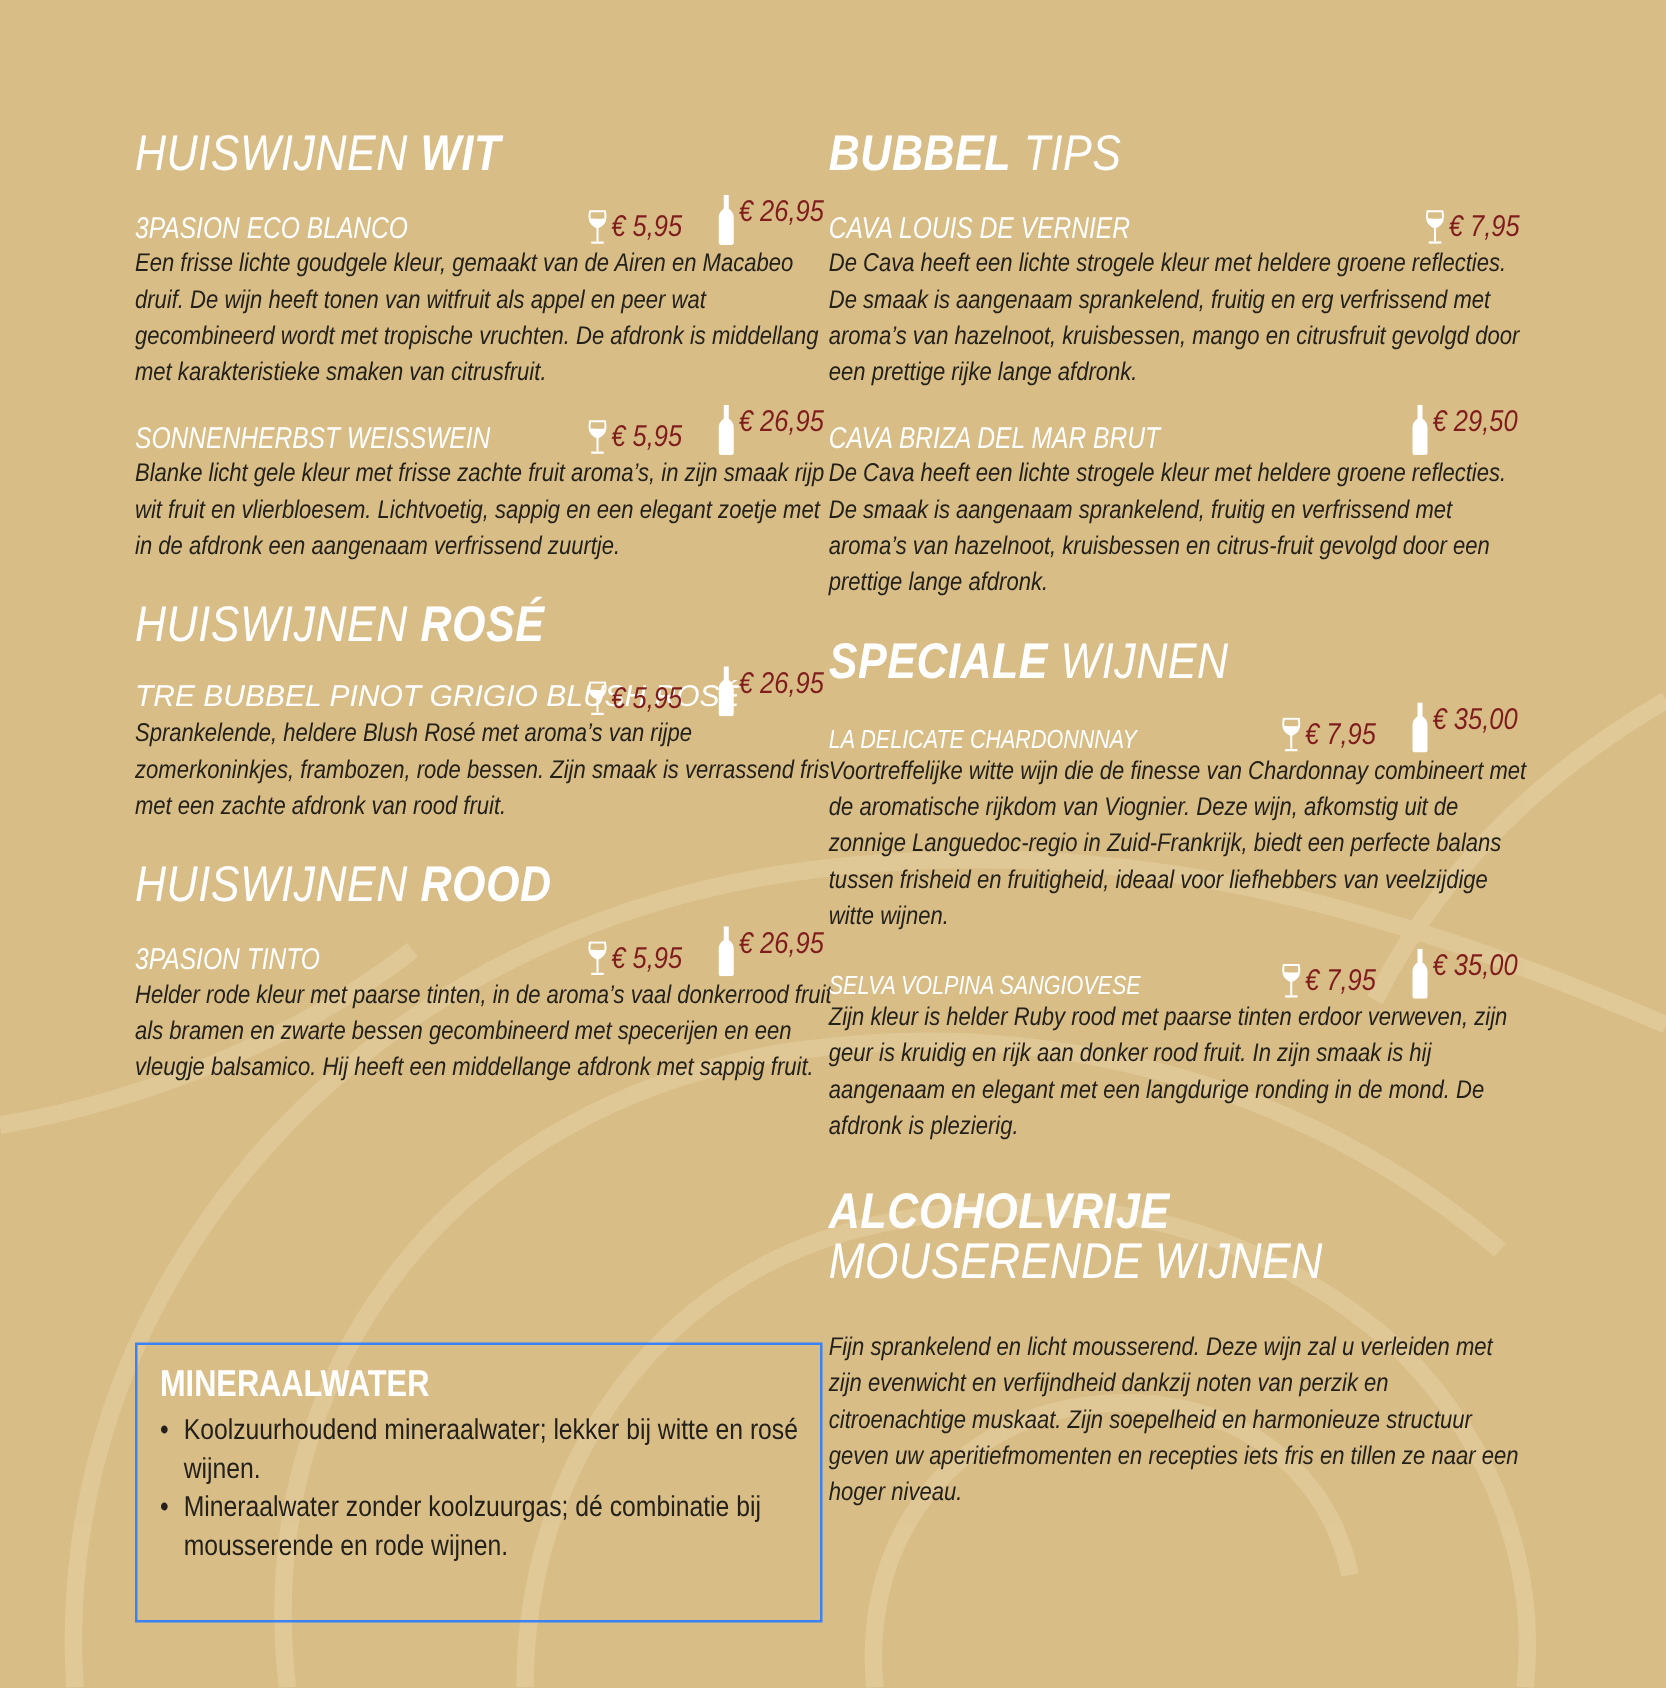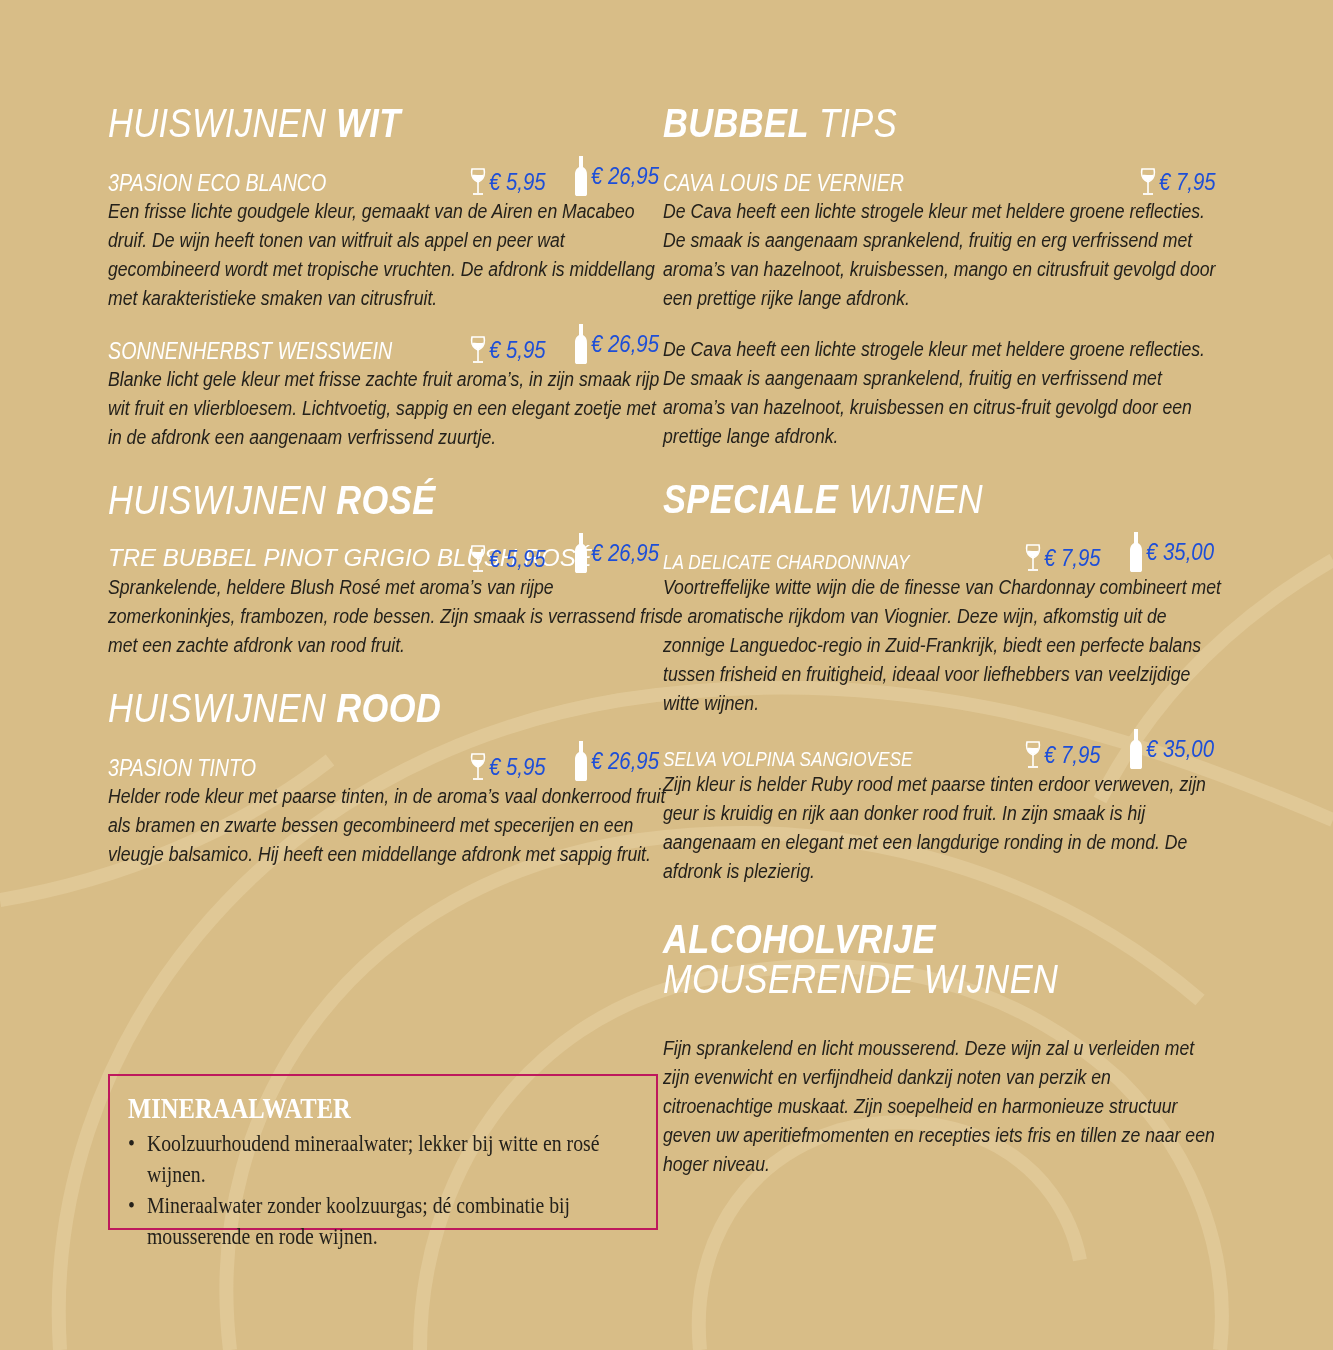--- a/index.html
+++ b/index.html
@@ -37,39 +37,38 @@
     line-height: 29px;
     position: absolute; left: 0; top: 2px;
     transform: scaleX(0.82);
     transform-origin: left center;
     white-space: nowrap;
     font-weight: 400;
   }
   .wine-name.small { font-size: 21px; top: 5px; }
   .wine-name.wrap { white-space: normal; width: 400px; position: static; padding-top: 2px; }
   .prices { position: absolute; right: 0; top: -10px; display: flex; align-items: flex-end; height: 40px; }
-  .price { display: flex; align-items: center; color: #1d4ed8; font-size: 24px; line-height: 28px; margin-left: 26px; margin-top: 44px; }
+  .price { display: flex; align-items: flex-start; color: #7f1d1d; font-size: 24px; line-height: 28px; margin-left: 26px; margin-top: 44px; }
   .price-val { transform: scaleX(0.85); transform-origin: left bottom; display: inline-block; margin-right: -8px; white-space: nowrap; }
   .icon { display: inline-block; margin-right: 3px; }
   .desc {
     color: #24211b;
     font-size: 20.5px;
     line-height: 29px;
     margin: 0;
     transform: scaleX(0.86);
     transform-origin: left top;
     width: 650px;
   }
 
   .water-box {
     position: absolute; left: 108px; top: 1074px;
-    width: 550px; height: 156px;
-    border: 2px solid #be185d;
+    width: 550px; height: 224px;
+    border: 2px solid #3b82f6;
     box-sizing: border-box;
-    font-family: Liberation Serif, serif;
   }
   .water-title {
     position: absolute; left: 18px; top: 14px;
     color: #ffffff; font-weight: 700; font-size: 30px; line-height: 36px;
     transform: scaleX(0.82); transform-origin: left center; white-space: nowrap;
   }
   .water-list { position: absolute; left: 18px; top: 52px; margin: 0; padding: 0; list-style: none; width: 620px; transform: scaleX(0.86); transform-origin: left top; }
   .water-list li { position: relative; padding-left: 22px; color: #24211b; font-size: 23px; line-height: 31px; }
   .water-list li::before { content: "\2022"; position: absolute; left: 0; top: 0; color: #24211b; }
 </style>
@@ -223,20 +222,31 @@
                 <line x1="3" y1="26" x2="13" y2="26" stroke="#fff" stroke-width="1.8"></line>
               </svg>
             <span class="price-val">€ 7,95</span>
           </span>
         </div>
       </div>
       <p class="desc">De Cava heeft een lichte strogele kleur met heldere groene reflecties. De smaak is aangenaam sprankelend, fruitig en erg verfrissend met aroma’s van hazelnoot, kruisbessen, mango en citrusfruit gevolgd door een prettige rijke lange afdronk.</p>
     </div>
 
     <div class="wine">
+      <div class="wine-head">
+        <span class="wine-name">CAVA BRIZA DEL MAR BRUT</span>
+        <div class="prices">
+          <span class="price">
+            <svg class="icon" width="14" height="40" viewBox="0 0 14 40">
+                <path d="M5 0 H9 V11 C13 14 13 16 13 20 V38 C13 39.5 12 40 11 40 H3 C2 40 1 39.5 1 38 V20 C1 16 1 14 5 11 Z" fill="#fff"></path>
+              </svg>
+            <span class="price-val">€ 29,50</span>
+          </span>
+        </div>
+      </div>
       <p class="desc">De Cava heeft een lichte strogele kleur met heldere groene reflecties. De smaak is aangenaam sprankelend, fruitig en verfrissend met aroma’s van hazelnoot, kruisbessen en citrus-fruit gevolgd door een prettige lange afdronk.</p>
     </div>
   </section>
 
   <section style="margin-top:26px;">
     <h2 class="section-title"><span class="bold">SPECIALE</span><span class="thin"> WIJNEN</span></h2>
 
     <div class="wine">
       <div class="wine-head">
         <span class="wine-name small">LA DELICATE CHARDONNNAY</span>

